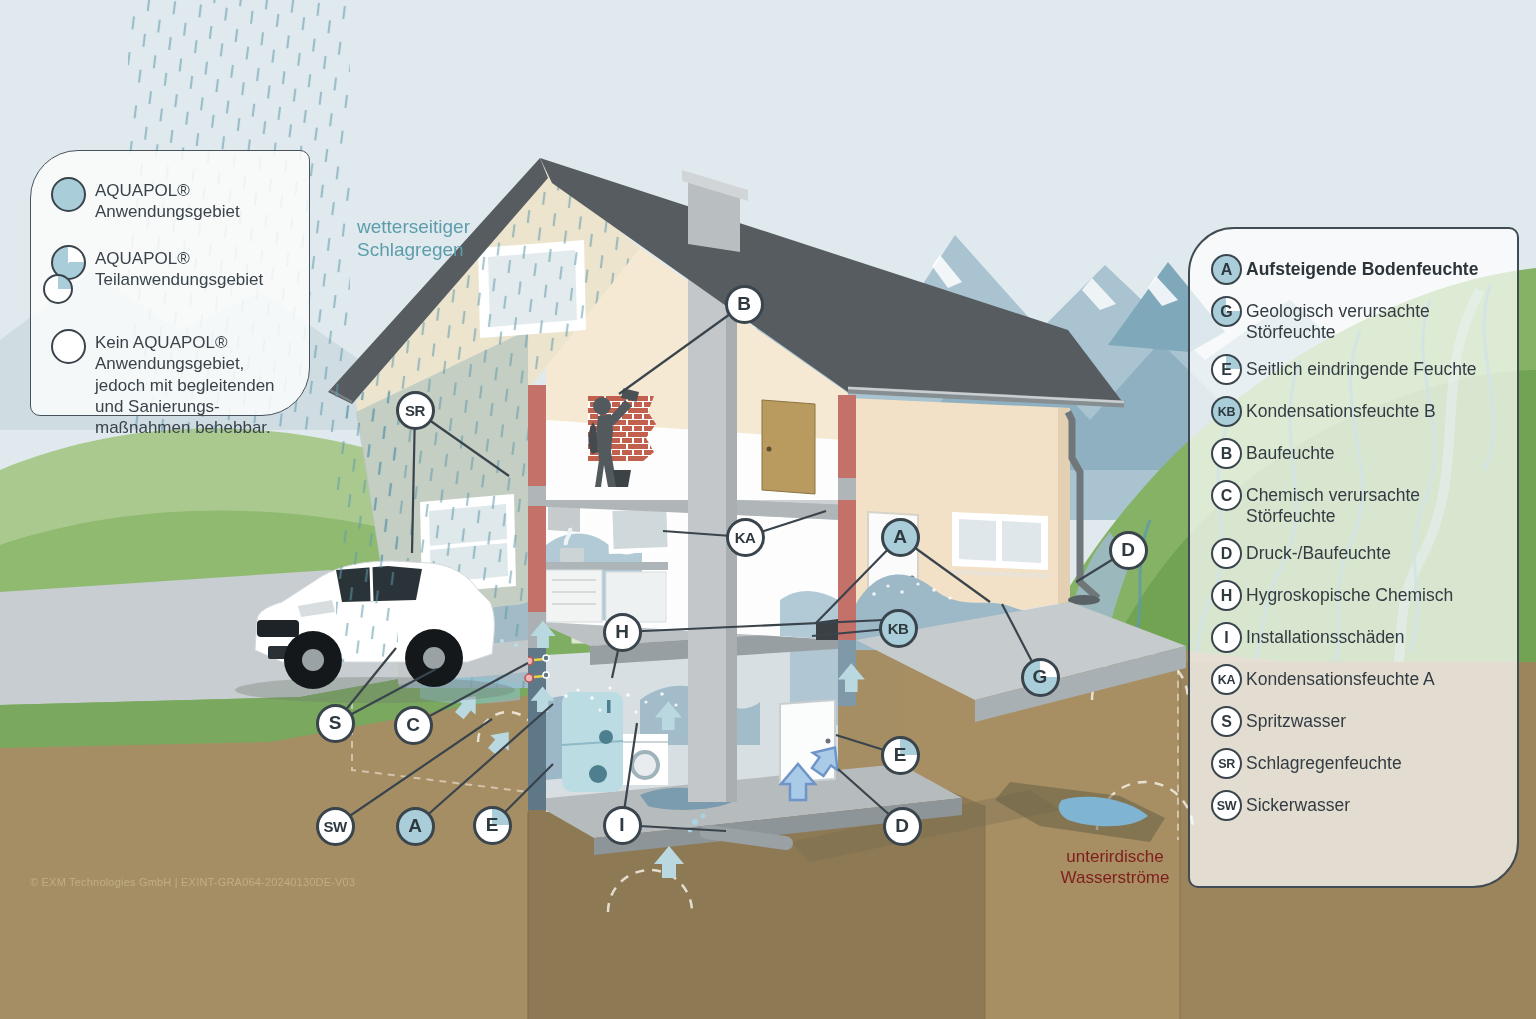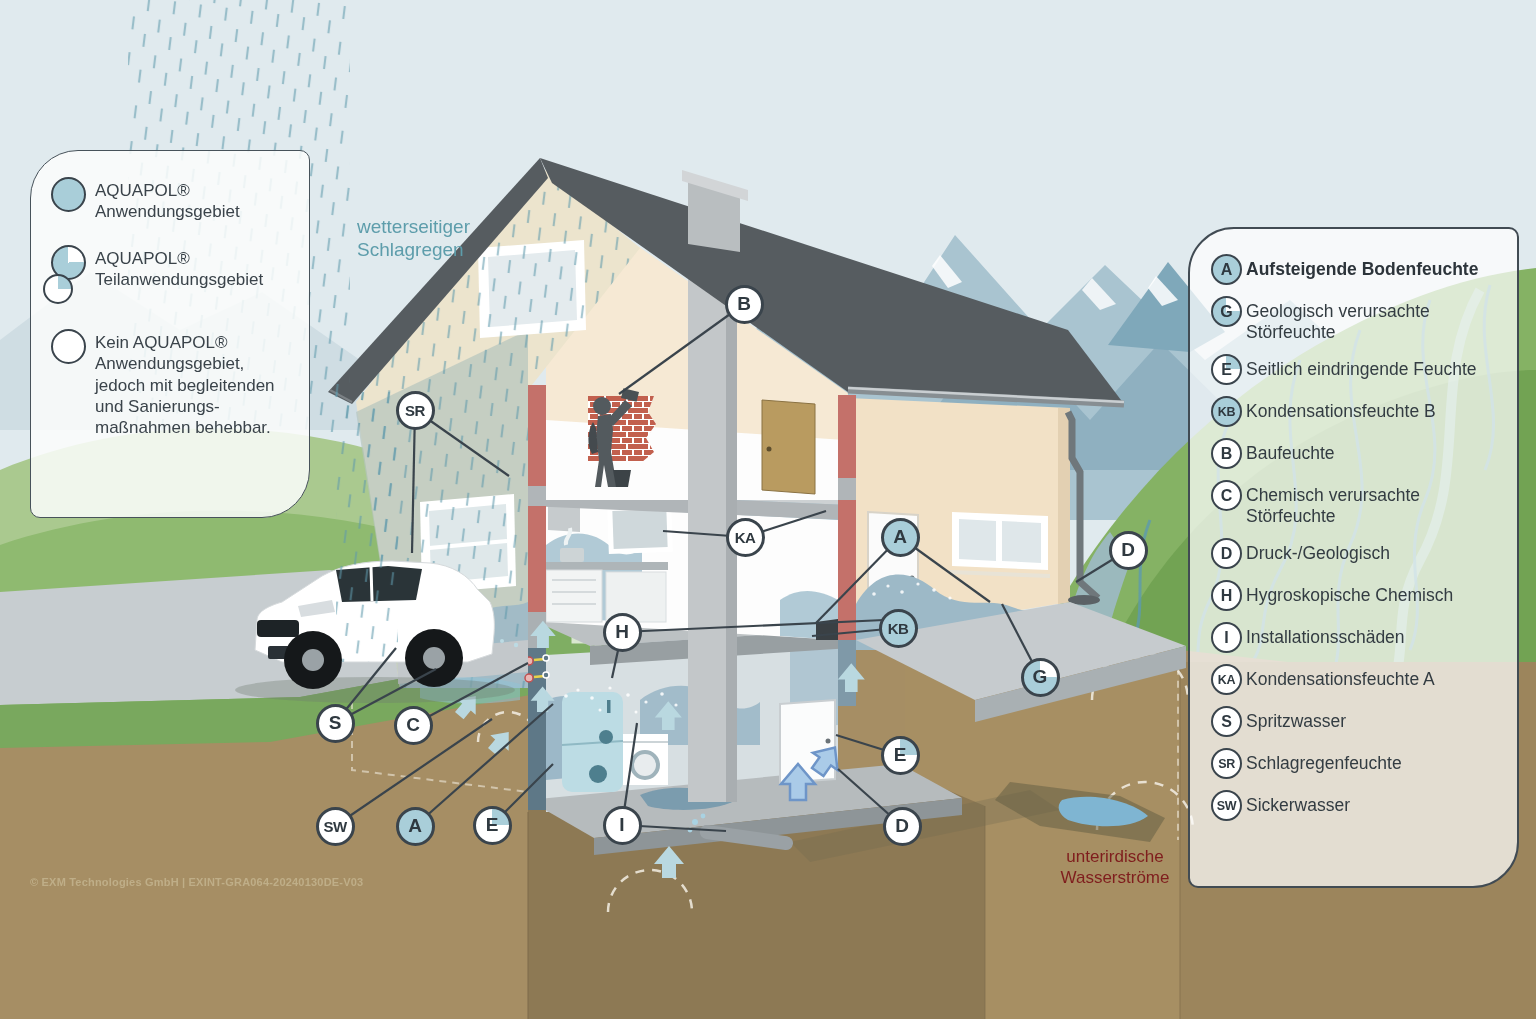--- a/index.html
+++ b/index.html
@@ -14,21 +14,21 @@
   .f-full{background:var(--teal);}
   .f-threeq{background:conic-gradient(#ffffff 0 90deg, var(--teal) 90deg 360deg);}
   .f-quarter{background:conic-gradient(var(--teal) 0 90deg, #ffffff 90deg 360deg);}
 
   .marker{position:absolute;width:39px;height:39px;margin:-19.5px 0 0 -19.5px;border-radius:50%;
     border:3px solid var(--mborder);box-sizing:border-box;display:flex;align-items:center;justify-content:center;
     font-weight:bold;font-size:19px;color:var(--ink);}
   .marker.two{font-size:15px;letter-spacing:-0.5px;}
 
   
-  .legend-left{position:absolute;left:30px;top:150px;width:280px;height:368px;box-sizing:border-box;
+  .legend-left{position:absolute;left:30px;top:150px;width:280px;height:266px;box-sizing:border-box;
     background:rgba(252,253,252,0.86);border:1.6px solid #47525a;border-radius:48px 10px 48px 10px;
     padding:26px 14px 18px 18px;color:#3a434a;}
   .ll-row{display:flex;align-items:flex-start;margin-bottom:22px;}
   .ll-icon{width:46px;flex:none;position:relative;min-height:36px;}
   .ll-label{font-size:17px;line-height:1.26;white-space:pre-line;padding-top:3px;}
   .lcircle{display:inline-flex;align-items:center;justify-content:center;border-radius:50%;
     border:2.4px solid var(--mborder);box-sizing:border-box;color:var(--ink);font-weight:bold;flex:none;}
   .lcircle.big{width:35px;height:35px;}
   .lcircle.small{width:30px;height:30px;position:absolute;left:-6px;top:29px;}
   .legend-left .lcircle.big{position:absolute;left:2px;top:0;}
@@ -40,21 +40,21 @@
   .lr-row{display:flex;align-items:flex-start;margin-bottom:13px;}
   .lr-row .lcircle{width:31px;height:31px;font-size:16px;margin-top:-2px;}
   .lr-row .lcircle.two{font-size:12.5px;letter-spacing:-0.4px;}
   .lr-label{font-size:17.5px;line-height:1.2;color:#333c42;margin-left:4px;padding-top:3px;}
   .lr-label.bold{font-weight:bold;color:#2c343a;}
 
   .label-rain{position:absolute;left:357px;top:203px;font-size:19px;line-height:1.22;
     color:var(--rainlabel);white-space:pre-line;margin-top:12px;}
   .label-underground{position:absolute;left:1035px;top:846px;width:160px;text-align:center;
     font-size:17px;line-height:1.25;color:#7f1d1d;white-space:pre-line;}
-  .copyright{position:absolute;left:30px;top:876px;font-size:11px;color:#bfae88;letter-spacing:0.2px;font-weight:bold;}
+  .copyright{position:absolute;left:30px;top:876px;font-size:11px;color:#bfae88;letter-spacing:0.2px;}
 </style>
 </head>
 <body>
 
 <div class="stage">
 
   <svg class="scene" width="1536" height="1019" viewBox="0 0 1536 1019">
     <defs>
       <pattern id="rain" width="26" height="36" patternUnits="userSpaceOnUse" patternTransform="rotate(7)">
         <line x1="5" y1="0" x2="5" y2="13" stroke="#5f98ab" stroke-width="2.2" opacity="0.55"></line>
@@ -472,21 +472,21 @@
         <div class="lr-row">
           <span class="lcircle f-none">B</span>
           <span class="lr-label">Baufeuchte</span>
         </div>
         <div class="lr-row">
           <span class="lcircle f-none">C</span>
           <span class="lr-label">Chemisch verursachte Störfeuchte</span>
         </div>
         <div class="lr-row">
           <span class="lcircle f-none">D</span>
-          <span class="lr-label">Druck-/Geologisch</span>
+          <span class="lr-label">Druck-/Baufeuchte</span>
         </div>
         <div class="lr-row">
           <span class="lcircle f-none">H</span>
           <span class="lr-label">Hygroskopische Chemisch</span>
         </div>
         <div class="lr-row">
           <span class="lcircle f-none">I</span>
           <span class="lr-label">Installationsschäden</span>
         </div>
         <div class="lr-row">

